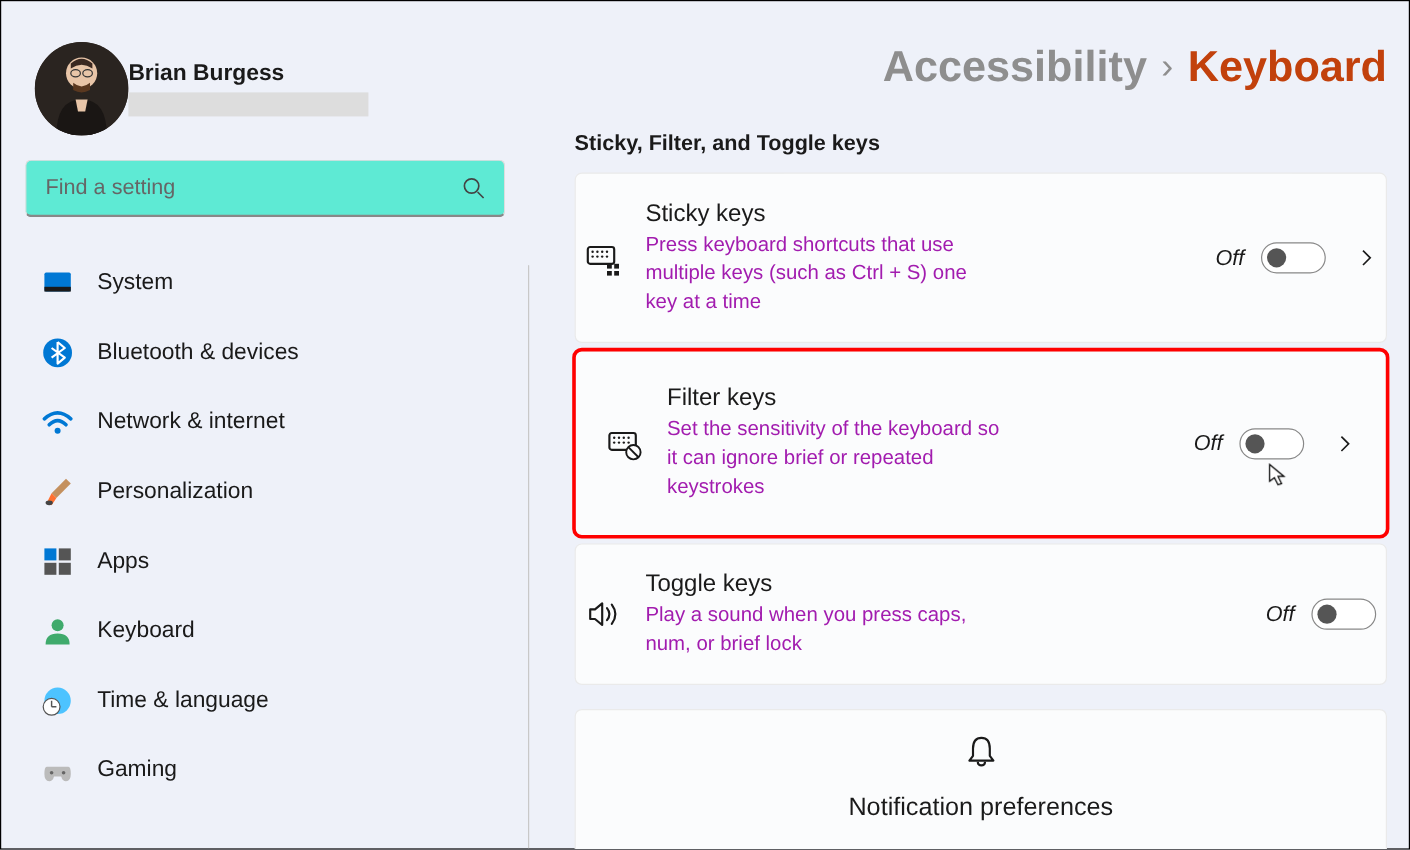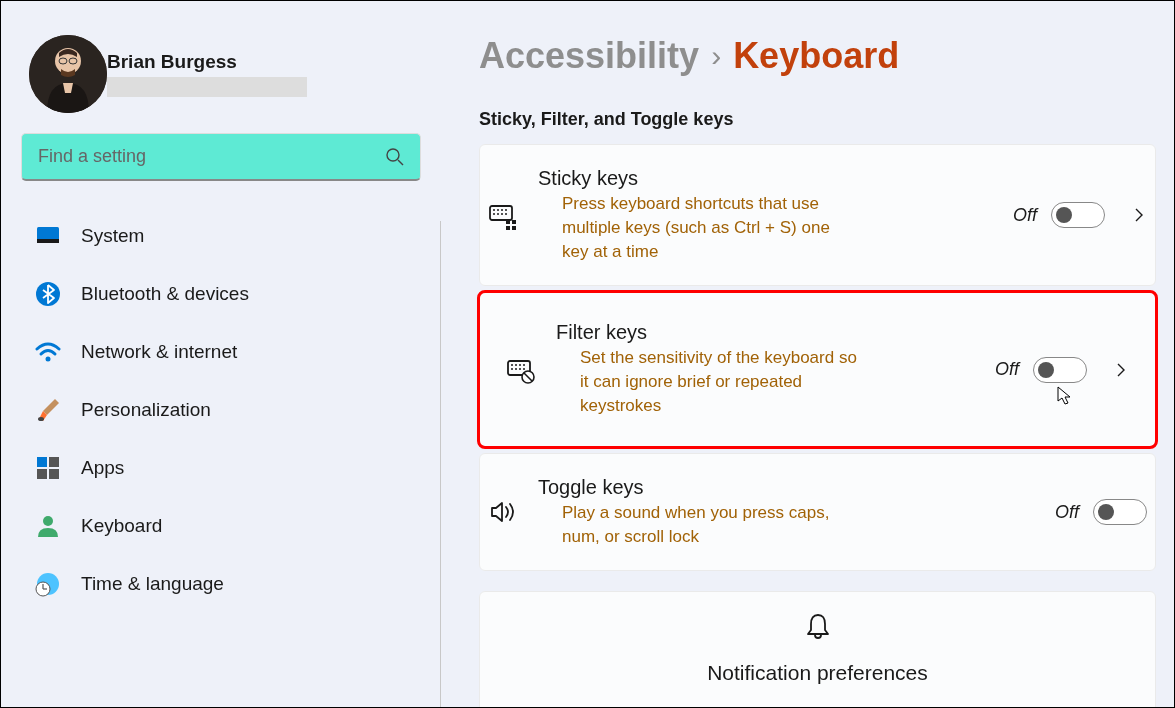--- a/index.html
+++ b/index.html
@@ -142,20 +142,21 @@
       flex: 1;
       padding: 34px 18px 0 38px;
       overflow-y: auto;
     }
     
     .breadcrumb {
       display: flex;
       align-items: center;
       gap: 12px;
       margin-bottom: 26px;
+      justify-content: flex-end;
     }
     
     .breadcrumb-parent {
       font-size: 36px;
       font-weight: 600;
       color: #8e8e8e;
       cursor: pointer;
     }
     
     .breadcrumb-separator {
@@ -214,24 +215,23 @@
     }
     
     .card-title {
       font-size: 20px;
       color: #1a1a1a;
       margin-bottom: 2px;
     }
     
     .card-description {
       font-size: 17px;
-      color: #a16207;
+      color: #a21caf;
       line-height: 1.4;
       max-width: 280px;
-      margin-left: 24px;
     }
     
     .card-controls {
       display: flex;
       align-items: center;
       gap: 14px;
       font-style: italic;
     }
     
     .toggle-state {
@@ -382,20 +382,30 @@
         <span class="nav-icon">
           <svg viewBox="0 0 26 26">
               <circle cx="13" cy="13" r="11" fill="#4dc3ff"></circle>
               <circle cx="8" cy="18" r="7" fill="#fff" stroke="#555" stroke-width="1"></circle>
               <line x1="8" y1="18" x2="8" y2="13" stroke="#555" stroke-width="1.2"></line>
               <line x1="8" y1="18" x2="12" y2="18" stroke="#555" stroke-width="1.2"></line>
             </svg>
         </span>
         <span class="nav-label">Time &amp; language</span>
       </li>
+      <li class="nav-item">
+        <span class="nav-icon">
+          <svg viewBox="0 0 26 26">
+              <path d="M 4 10 Q 2 10 2 16 Q 2 22 6 22 Q 9 22 10 18 L 16 18 Q 17 22 20 22 Q 24 22 24 16 Q 24 10 22 10 Z" fill="#bbb"></path>
+              <circle cx="8" cy="15" r="1.5" fill="#666"></circle>
+              <circle cx="18" cy="15" r="1.5" fill="#666"></circle>
+            </svg>
+        </span>
+        <span class="nav-label">Gaming</span>
+      </li>
     </ul>
 
     <div class="sidebar-divider"></div>
   </aside>
 
   <main class="main">
     <div class="breadcrumb">
       <span class="breadcrumb-parent">Accessibility</span>
       <span class="breadcrumb-separator">›</span>
       <span class="breadcrumb-current">Keyboard</span>
@@ -471,21 +481,21 @@
       <div class="card">
         <div class="card-icon">
           <svg viewBox="0 0 30 30">
             <path d="M 4 11 L 8 11 L 14 6 L 14 24 L 8 19 L 4 19 Z" fill="none" stroke="#1a1a1a" stroke-width="1.8" stroke-linejoin="round"></path>
             <path d="M 18 10 Q 22 15 18 20" fill="none" stroke="#1a1a1a" stroke-width="1.8" stroke-linecap="round"></path>
             <path d="M 22 7 Q 28 15 22 23" fill="none" stroke="#1a1a1a" stroke-width="1.8" stroke-linecap="round"></path>
           </svg>
         </div>
         <div class="card-content">
           <div class="card-title">Toggle keys</div>
-          <div class="card-description">Play a sound when you press caps, num, or scroll lock</div>
+          <div class="card-description">Play a sound when you press caps, num, or brief lock</div>
         </div>
         <div class="card-controls">
           <span class="toggle-state">Off</span>
           <div class="toggle">
             <div class="toggle-knob"></div>
           </div>
         </div>
       </div>
 
       <div class="card notification-card">

